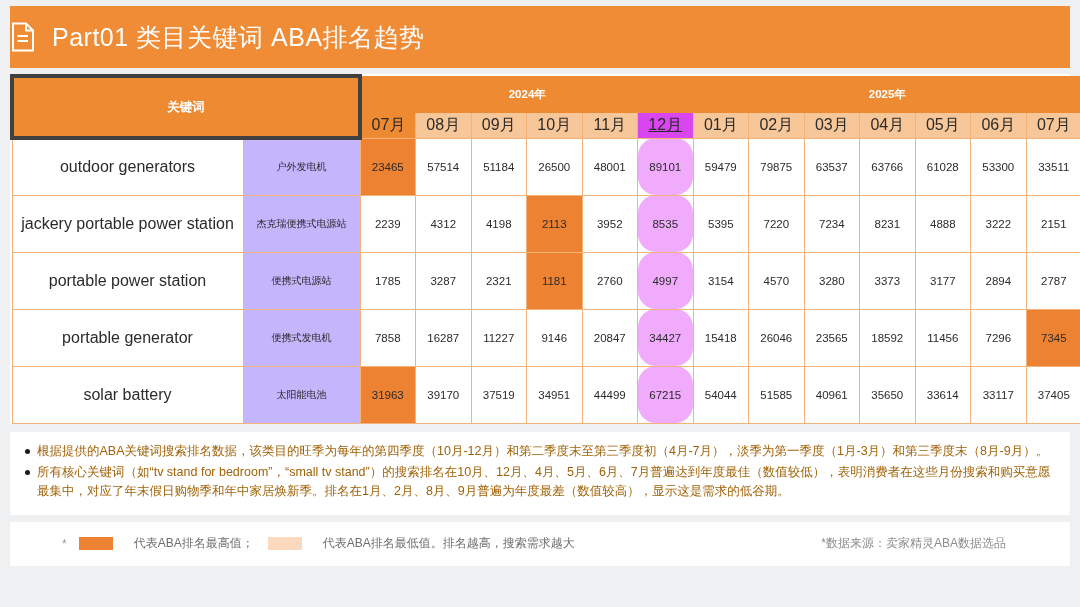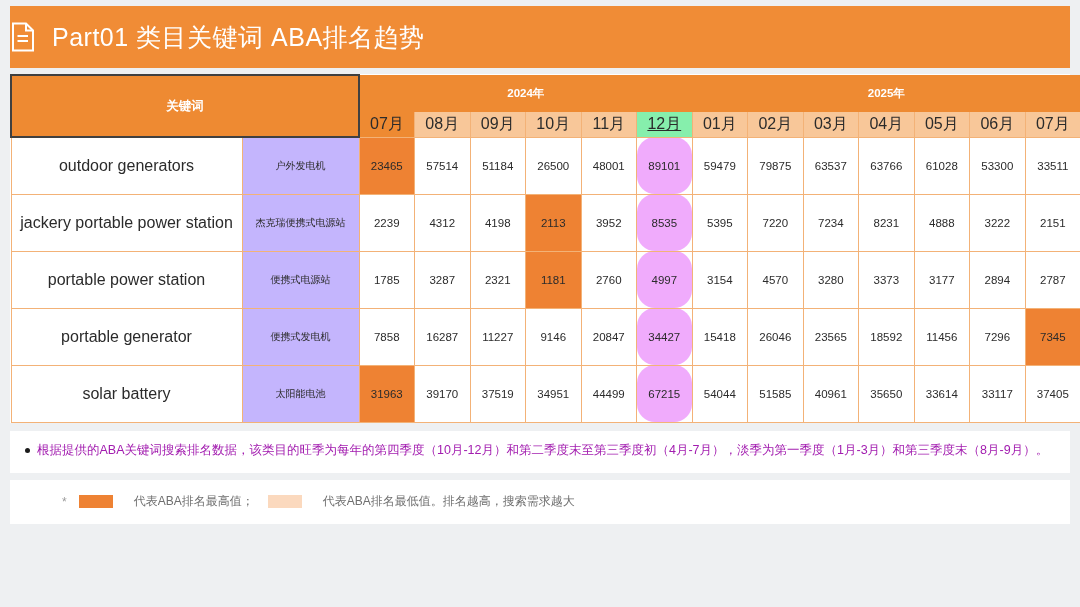--- a/index.html
+++ b/index.html
@@ -43,39 +43,39 @@
     font-size: 11.5px;
     color: #2b2b2b;
   }
   thead th { border-color: #F3B277; }
 
   th.kw-head {
     background: #EE8A32;
     color: #ffffff;
     font-size: 12.5px;
     font-weight: bold;
-    border: 2px solid #404040;
+    border: 4px solid #404040;
   }
   th.year-head {
     background: #EE8A32;
     color: #ffffff;
     font-size: 11.5px;
     font-weight: bold;
     height: 36px;
     border: 1px solid #EE8A32;
   }
   th.month {
     background: #F8C799;
     color: #2b2b2b;
     font-weight: normal;
     height: 26px;
     font-size: 16px;
   }
   th.month.m-dark { background: #EE8A32; }
-  th.month.m-light { background: #86efac; text-decoration: underline; }
+  th.month.m-light { background: #d946ef; text-decoration: underline; }
 
   td.kw-en { height: 57px; font-size: 16px; background: #fff; }
   td.kw-cn { font-size: 10px; background: #c4b5fd; }
   td.val { background: #ffffff; }
   td.val.hi-max { background: #f0abfc; border-radius: 18px; }
   td.val.hi-min { background: #EE8233; }
 
   
   col.c-en { width: 231px; }
   col.c-cn { width: 117px; }
@@ -86,21 +86,21 @@
     margin-top: 8px;
     background: #ffffff;
     padding: 9px 14px 10px 14px;
     border: 1px solid #ffffff;
   }
   .note {
     display: flex;
     align-items: flex-start;
     gap: 7px;
     font-size: 12.5px;
-    color: #a21caf;
+    color: #a16207;
     line-height: 1.55;
     margin-bottom: 2px;
   }
   .bullet {
     flex: 0 0 auto;
     width: 5px; height: 5px;
     background: #1b1b1b;
     border-radius: 50%;
     margin-top: 7px;
   }
@@ -281,25 +281,30 @@
           </tr>
         </tbody>
     </table>
   </div>
 
   <div class="notes">
     <div class="note">
       <span class="bullet"></span>
       <span class="note-text">根据提供的ABA关键词搜索排名数据，该类目的旺季为每年的第四季度（10月-12月）和第二季度末至第三季度初（4月-7月），淡季为第一季度（1月-3月）和第三季度末（8月-9月）。</span>
     </div>
+    <div class="note">
+      <span class="bullet"></span>
+      <span class="note-text">所有核心关键词（如“tv stand for bedroom”，“small tv stand”）的搜索排名在10月、12月、4月、5月、6月、7月普遍达到年度最佳（数值较低），表明消费者在这些月份搜索和购买意愿最集中，对应了年末假日购物季和年中家居焕新季。排名在1月、2月、8月、9月普遍为年度最差（数值较高），显示这是需求的低谷期。</span>
+    </div>
   </div>
 
   <div class="footer">
     <div class="legend">
       <span class="star">*</span>
       <span class="sw dark"></span>
       <span class="legend-txt">代表ABA排名最高值；</span>
       <span class="sw light"></span>
       <span class="legend-txt">代表ABA排名最低值。排名越高，搜索需求越大</span>
     </div>
+    <div class="source">*数据来源：卖家精灵ABA数据选品</div>
   </div>
 
 </div>
 
 </body></html>

